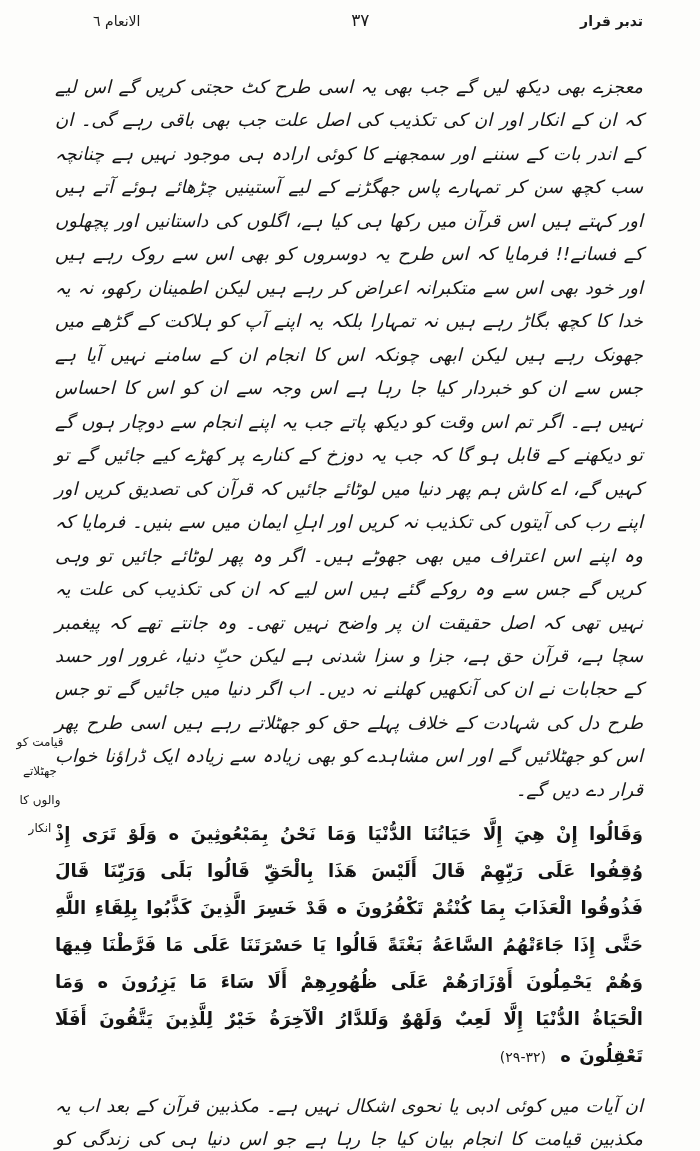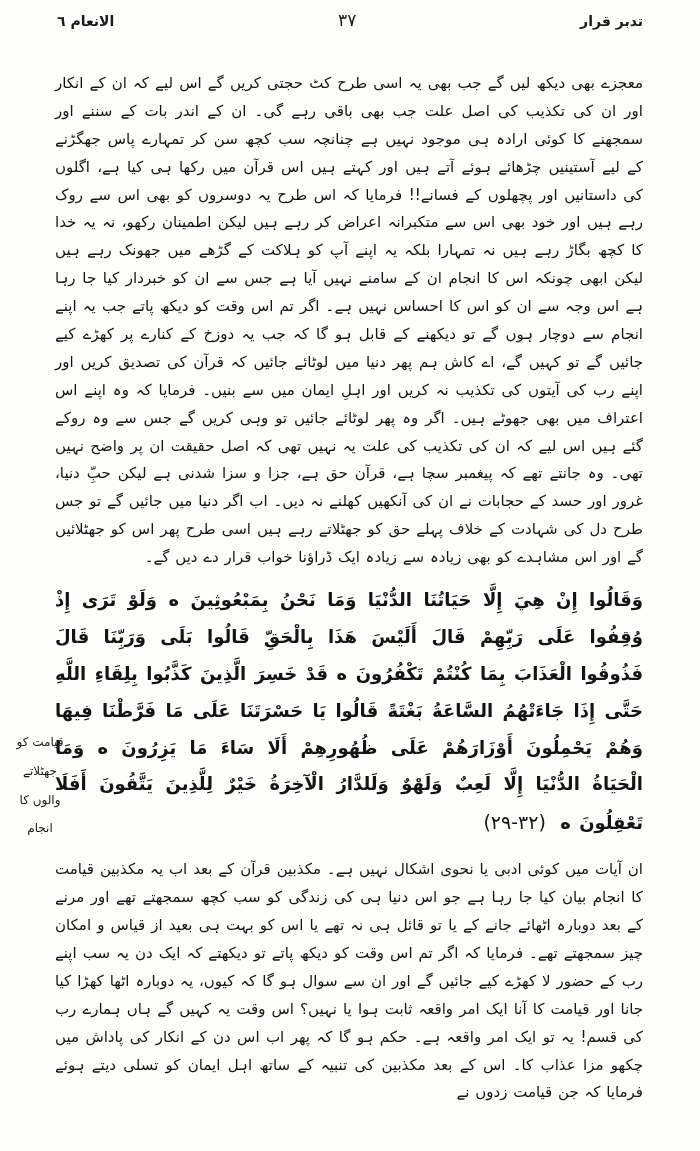--- a/index.html
+++ b/index.html
@@ -24,47 +24,48 @@
     right: 57px;
     left: 57px;
     display: flex;
     justify-content: space-between;
     align-items: baseline;
     font-size: 14px;
     color: #1a1a1a;
   }
   .page-header .book-title { font-weight: 600; }
   .page-header .page-number { font-size: 17px; letter-spacing: 1px; }
-  .page-header .surah-label { font-weight: 700; }
+  .page-header .surah-label { font-weight: 400; margin-left: 36px; }
 
   .content {
     position: absolute;
     top: 70px;
     right: 57px;
     width: 588px;
   }
   .commentary {
-    font-size: 15px;
+    font-size: 18px;
     line-height: 1.86;
     text-align: justify;
     text-justify: inter-word;
     margin: 0 0 10px 0;
     word-spacing: 1px;
+    font-style: italic;
   }
   .quran-block {
     font-size: 18px;
     font-weight: 600;
     line-height: 2.05;
     text-align: justify;
     text-justify: inter-word;
     margin: 8px 0 14px 0;
     word-spacing: 2px;
   }
   .quran-block .verse-reference {
-    font-size: 19px;
+    font-size: 14px;
     font-weight: 400;
     white-space: nowrap;
     margin-right: 6px;
   }
   .margin-note {
     position: absolute;
     top: 728px;
     left: 16px;
     width: 48px;
     font-size: 12px;
@@ -93,16 +94,16 @@
       <span class="verse-reference">(۳۲-۲۹)</span>
     </div>
 
     <p class="commentary">ان آیات میں کوئی ادبی یا نحوی اشکال نہیں ہے۔ مکذبین قرآن کے بعد اب یہ مکذبین قیامت کا انجام بیان کیا جا رہا ہے جو اس دنیا ہی کی زندگی کو سب کچھ سمجھتے تھے اور مرنے کے بعد دوبارہ اٹھائے جانے کے یا تو قائل ہی نہ تھے یا اس کو بہت ہی بعید از قیاس و امکان چیز سمجھتے تھے۔ فرمایا کہ اگر تم اس وقت کو دیکھ پاتے تو دیکھتے کہ ایک دن یہ سب اپنے رب کے حضور لا کھڑے کیے جائیں گے اور ان سے سوال ہو گا کہ کیوں، یہ دوبارہ اٹھا کھڑا کیا جانا اور قیامت کا آنا ایک امر واقعہ ثابت ہوا یا نہیں؟ اس وقت یہ کہیں گے ہاں ہمارے رب کی قسم! یہ تو ایک امر واقعہ ہے۔ حکم ہو گا کہ پھر اب اس دن کے انکار کی پاداش میں چکھو مزا عذاب کا۔ اس کے بعد مکذبین کی تنبیہ کے ساتھ اہل ایمان کو تسلی دیتے ہوئے فرمایا کہ جن قیامت زدوں نے</p>
   </div>
 
   <div class="margin-note">
     <span class="margin-note-line">قیامت کو</span>
     <span class="margin-note-line">جھٹلاتے</span>
     <span class="margin-note-line">والوں کا</span>
-    <span class="margin-note-line">انجام</span>
+    <span class="margin-note-line">انکار</span>
   </div>
 
 </div>
 
 </body></html>

